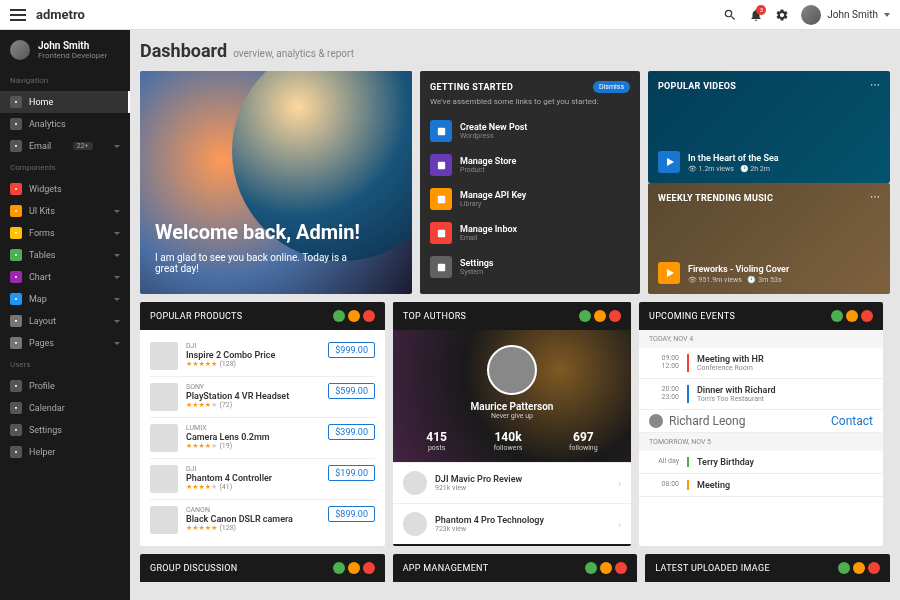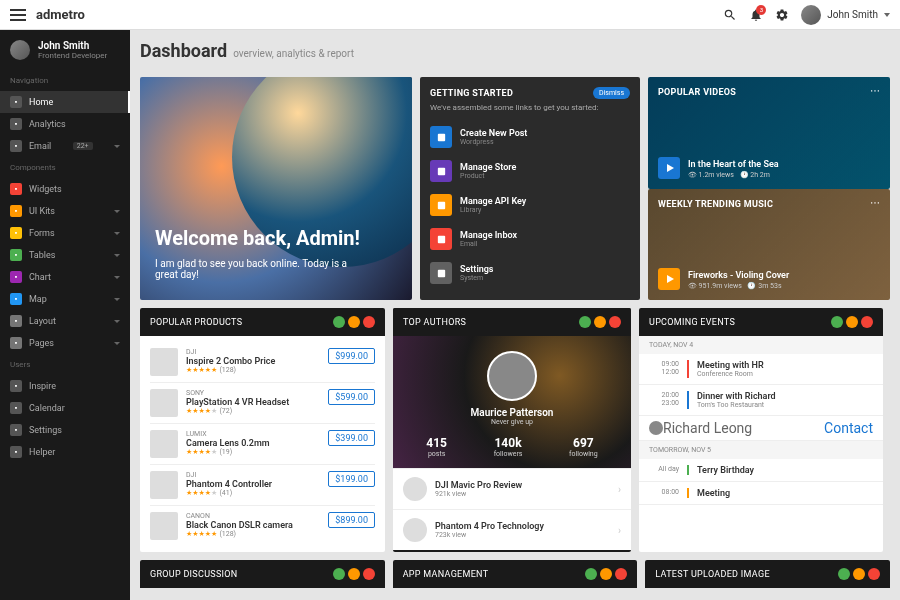--- a/index.html
+++ b/index.html
@@ -24,21 +24,21 @@
 .sb-profile .role{color:#888;font-size:8px}
 .sb-heading{padding:6px 10px;font-size:8px;color:#666;text-transform:none}
 .sb-item{display:flex;align-items:center;padding:5px 10px;gap:7px;cursor:pointer;font-size:9px}
 .sb-item.active{background:#333;color:#fff;border-right:2px solid #fff}
 .sb-icon{width:12px;height:12px;border-radius:2px;display:flex;align-items:center;justify-content:center;font-size:7px;color:#fff}
 .sb-badge{margin-left:auto;background:#333;padding:0 4px;border-radius:2px;font-size:7px}
 .sb-caret{margin-left:auto;border-left:3px solid transparent;border-right:3px solid transparent;border-top:3px solid #666}
 .main{flex:1;overflow-y:auto;padding:10px}
 .main::-webkit-scrollbar{width:6px}
 .main::-webkit-scrollbar-thumb{background:#bbb}
-.page-title{font-size:18px;font-weight:700;margin-bottom:16px}
+.page-title{font-size:18px;font-weight:700;margin-bottom:10px}
 .page-title small{font-size:10px;font-weight:400;color:#888;margin-left:6px}
 .row{display:flex;gap:8px;margin-bottom:8px}
 .hero{flex:1;background:radial-gradient(circle at 30% 40%,#ff9a56,#4a6fa5,#1a1a2e);border-radius:2px;padding:20px 15px;color:#fff;min-height:215px;display:flex;flex-direction:column;justify-content:flex-end;position:relative;overflow:hidden}
 .hero::before{content:"";position:absolute;right:-40px;top:-30px;width:220px;height:220px;border-radius:50%;background:radial-gradient(circle at 30% 30%,#ffd89b,#19547b,#0a2540)}
 .hero h2{font-size:20px;font-weight:700;margin-bottom:8px;position:relative}
 .hero p{font-size:10px;position:relative;max-width:200px}
 .gs{width:220px;background:#2b2b2b;border-radius:2px;padding:10px;color:#fff}
 .gs-head{display:flex;justify-content:space-between;align-items:center;margin-bottom:4px}
 .gs-head h3{font-size:9px;font-weight:700;letter-spacing:0.3px}
 .dismiss{background:#1976d2;color:#fff;font-size:7px;padding:2px 6px;border-radius:6px;cursor:pointer}
@@ -94,21 +94,21 @@
 .review .t{font-size:9px;font-weight:600;color:#333}
 .review .s{font-size:7px;color:#888}
 .review .chev{margin-left:auto;color:#ccc;font-size:10px}
 .events-body{padding:0}
 .ev-day{padding:5px 10px;font-size:7px;color:#888;background:#f5f5f5}
 .ev{display:flex;padding:6px 10px;border-bottom:1px solid #eee;gap:8px}
 .ev-time{width:30px;font-size:7px;color:#888;text-align:right}
 .ev-bar{width:2px;align-self:stretch}
 .ev-info .t{font-size:9px;font-weight:600}
 .ev-info .s{font-size:7px;color:#888}
-.ev-contact{display:flex;align-items:center;padding:4px 10px;font-size:14px;color:#666;border-bottom:1px solid #eee}
+.ev-contact{display:flex;align-items:center;padding:4px 10px;gap:6px;font-size:12px;color:#666;border-bottom:1px solid #eee}
 .ev-contact .link{margin-left:auto;color:#1976d2;cursor:pointer}
 .av-xs{width:14px;height:14px;border-radius:50%;background:#888}
 </style>
 </head>
 <body>
 
 <div class="topbar">
   <div class="hamburger">
       <span></span>
       <span></span>
@@ -201,21 +201,21 @@
           <span class="sb-caret"></span>
         </div>
         <div class="sb-item">
           <span class="sb-icon" style="background:#757575">▪</span>
           <span>Pages</span>
           <span class="sb-caret"></span>
         </div>
         <div class="sb-heading">Users</div>
         <div class="sb-item">
           <span class="sb-icon" style="background:#555">▪</span>
-          <span>Inspire</span>
+          <span>Profile</span>
         </div>
         <div class="sb-item">
           <span class="sb-icon" style="background:#555">▪</span>
           <span>Calendar</span>
         </div>
         <div class="sb-item">
           <span class="sb-icon" style="background:#555">▪</span>
           <span>Settings</span>
         </div>
         <div class="sb-item">

